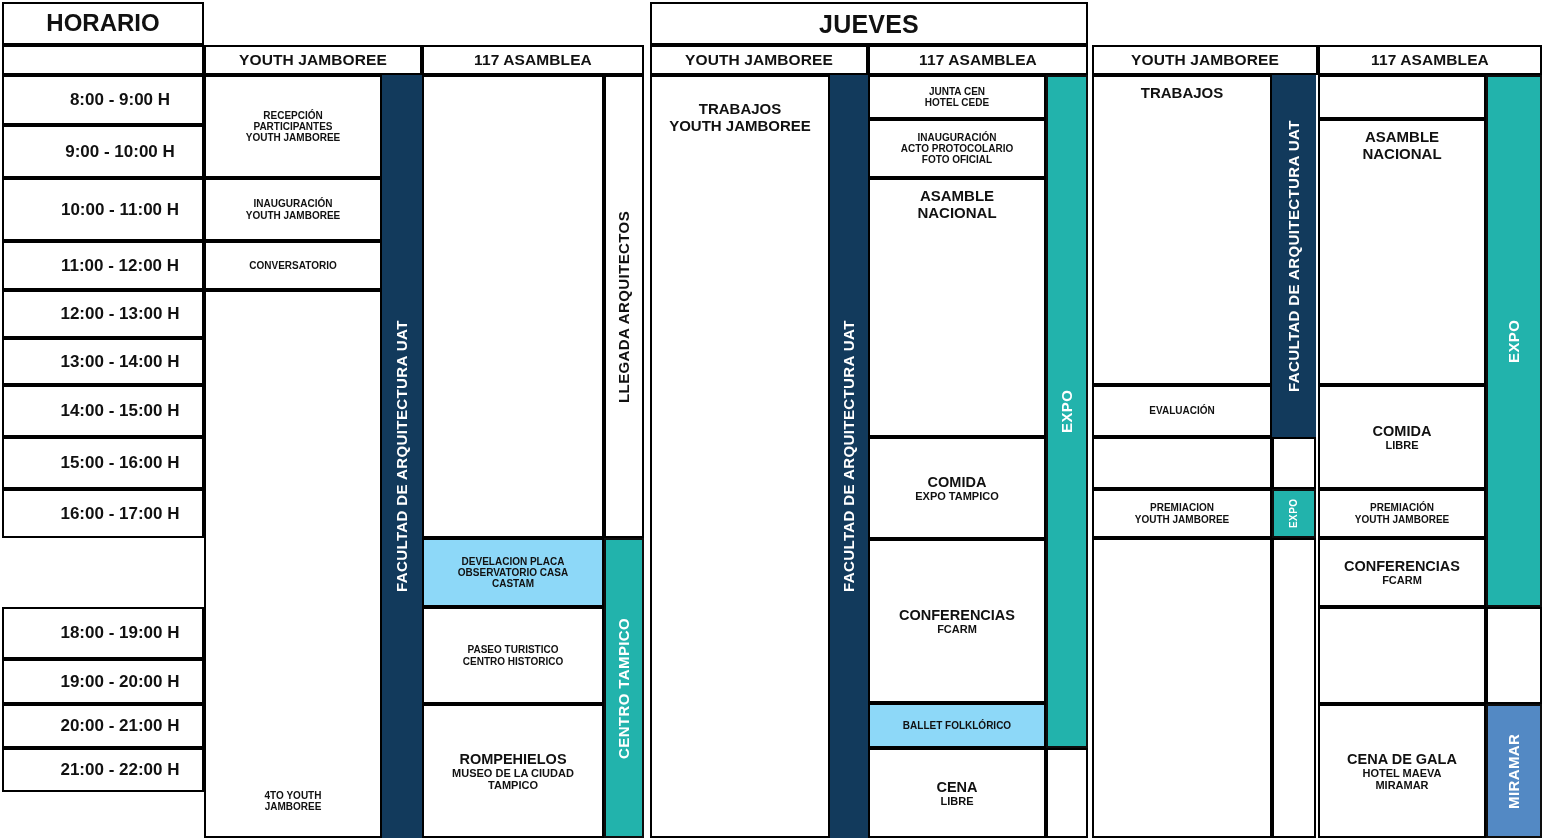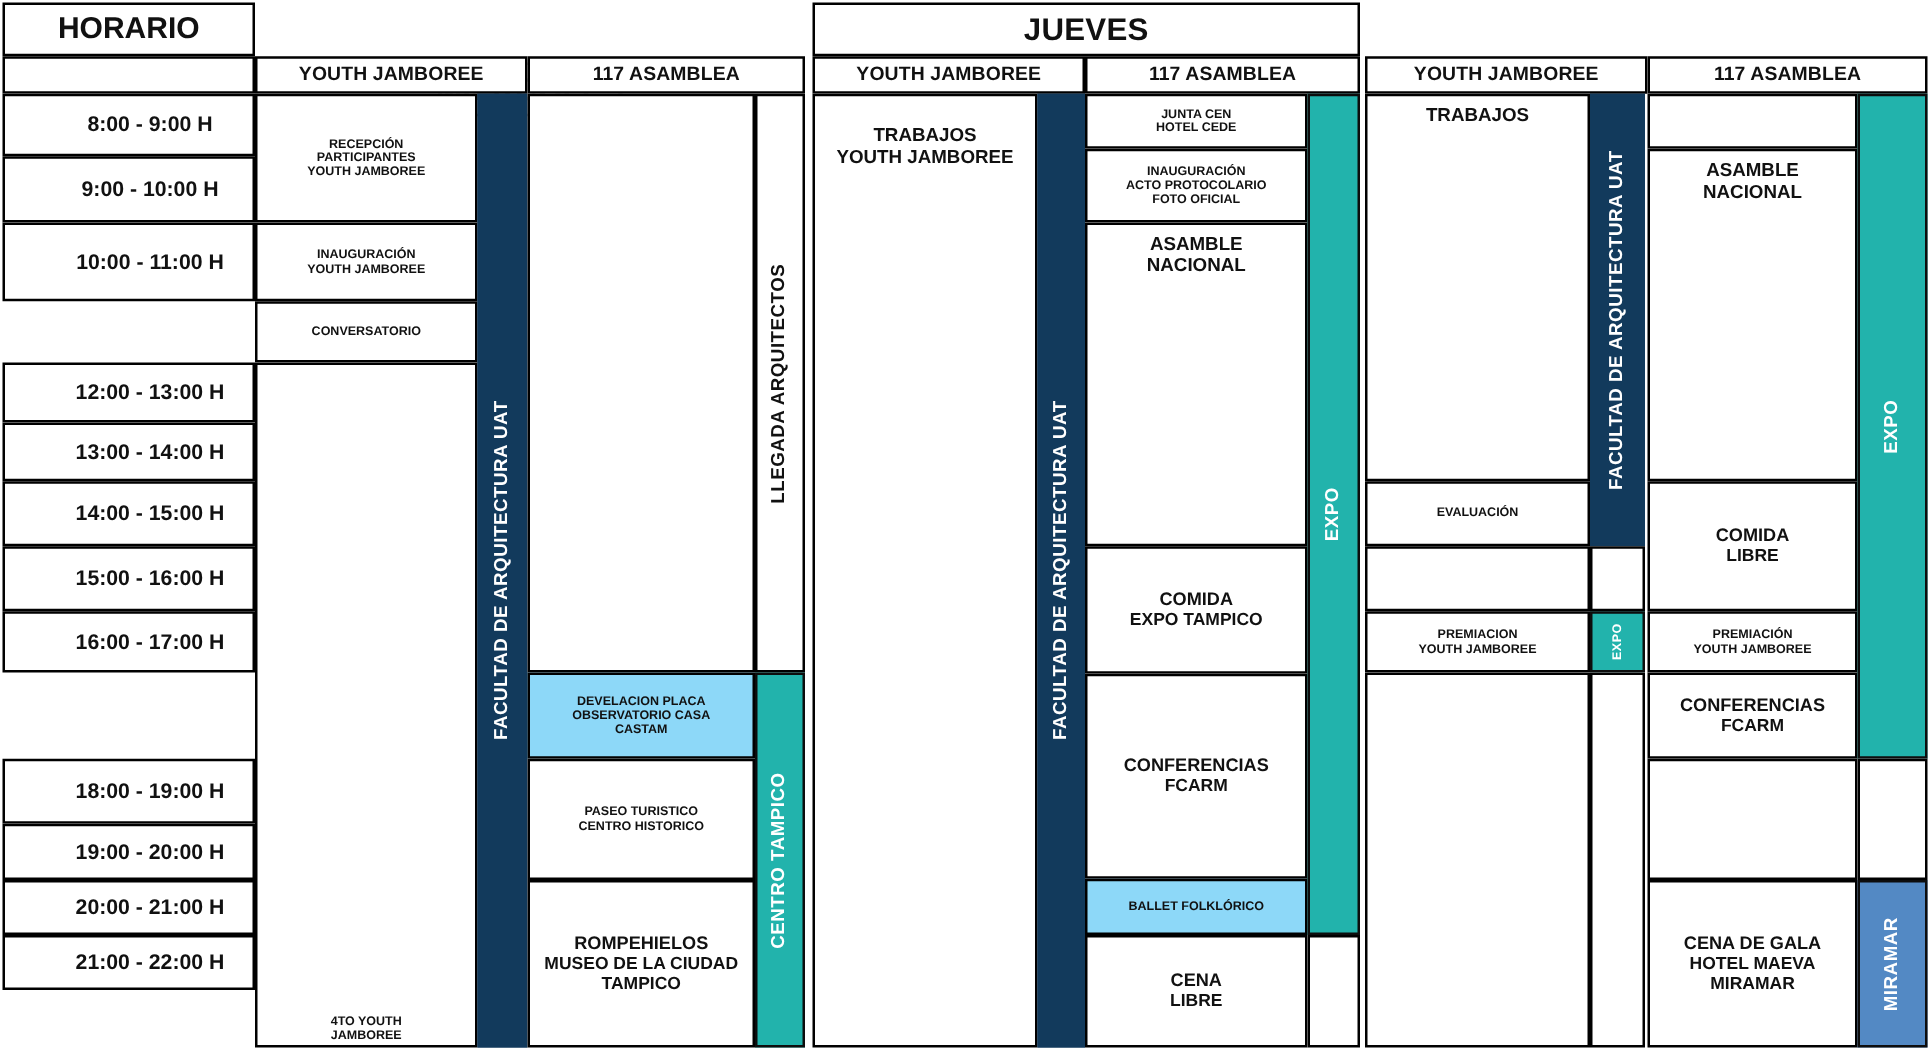--- a/index.html
+++ b/index.html
@@ -41,21 +41,21 @@
     white-space:nowrap;
     letter-spacing:.4px;
   }
   .band-navy{background:#123A5C;color:#ffffff;border-color:#123A5C;}
   .band-teal{background:#22B3AC;color:#ffffff;border-color:#0d0d0d;}
   .band-blue{background:#5389C4;color:#ffffff;border-color:#0d0d0d;}
   .hl-lightblue{background:#8DD8F8;}
   .stack{display:flex;flex-direction:column;align-items:center;justify-content:center;}
   .stack span{display:block;}
   .ttl{font-size:14.5px;}
-  .sub{font-size:14px;font-weight:bold;}
+  .sub{font-size:11px;font-weight:bold;}
 </style>
 </head>
 <body>
 
 <div id="sheet">
 
   <div class="cell hdr-main" style="left:2px;top:2px;width:202px;height:43px;">HORARIO</div>
 
   <div class="cell day-title" style="left:204px;top:2px;width:440px;height:43px;margin-top:48px;">MIÉRCOLES</div>
 
@@ -69,20 +69,21 @@
 
   <div class="cell sub-hdr" style="left:650px;top:45px;width:218px;height:30px;">YOUTH JAMBOREE</div>
   <div class="cell sub-hdr" style="left:868px;top:45px;width:220px;height:30px;">117 ASAMBLEA</div>
 
   <div class="cell sub-hdr" style="left:1092px;top:45px;width:226px;height:30px;">YOUTH JAMBOREE</div>
   <div class="cell sub-hdr" style="left:1318px;top:45px;width:224px;height:30px;">117 ASAMBLEA</div>
 
   <div class="cell time" style="left:2px;top:75px;width:202px;height:50px;">8:00 - 9:00  H</div>
   <div class="cell time" style="left:2px;top:125px;width:202px;height:53px;">9:00 - 10:00 H</div>
   <div class="cell time" style="left:2px;top:178px;width:202px;height:63px;">10:00 - 11:00 H</div>
+  <div class="cell time" style="left:2px;top:241px;width:202px;height:49px;">11:00 - 12:00 H</div>
   <div class="cell time" style="left:2px;top:290px;width:202px;height:48px;">12:00 - 13:00 H</div>
   <div class="cell time" style="left:2px;top:338px;width:202px;height:47px;">13:00 - 14:00 H</div>
   <div class="cell time" style="left:2px;top:385px;width:202px;height:52px;">14:00 - 15:00 H</div>
   <div class="cell time" style="left:2px;top:437px;width:202px;height:52px;">15:00 - 16:00 H</div>
   <div class="cell time" style="left:2px;top:489px;width:202px;height:49px;">16:00 - 17:00 H</div>
   <div class="cell time" style="left:2px;top:607px;width:202px;height:52px;">18:00 - 19:00 H</div>
   <div class="cell time" style="left:2px;top:659px;width:202px;height:45px;">19:00 - 20:00 H</div>
   <div class="cell time" style="left:2px;top:704px;width:202px;height:44px;">20:00 - 21:00 H</div>
   <div class="cell time" style="left:2px;top:748px;width:202px;height:44px;">21:00 - 22:00 H</div>
 
@@ -92,21 +93,21 @@
     <span>YOUTH JAMBOREE</span>
   </div>
 
   <div class="cell ev stack" style="left:204px;top:178px;width:178px;height:63px;">
     <span>INAUGURACIÓN</span>
     <span>YOUTH JAMBOREE</span>
   </div>
 
   <div class="cell ev" style="left:204px;top:241px;width:178px;height:49px;">CONVERSATORIO</div>
 
-  <div class="cell ev stack" style="left:204px;top:290px;width:178px;height:548px;justify-content:flex-end;padding-bottom:2px;">
+  <div class="cell ev stack" style="left:204px;top:290px;width:178px;height:548px;justify-content:flex-end;padding-bottom:24px;">
     <span>4TO YOUTH</span>
     <span>JAMBOREE</span>
   </div>
 
   <div class="cell band-navy vert ev-lg" style="left:382px;top:75px;width:40px;height:763px;">FACULTAD DE ARQUITECTURA UAT</div>
 
   <div class="cell" style="left:422px;top:75px;width:182px;height:463px;"></div>
 
   <div class="cell ev hl-lightblue stack" style="left:422px;top:538px;width:182px;height:69px;">
     <span>DEVELACION PLACA</span>

